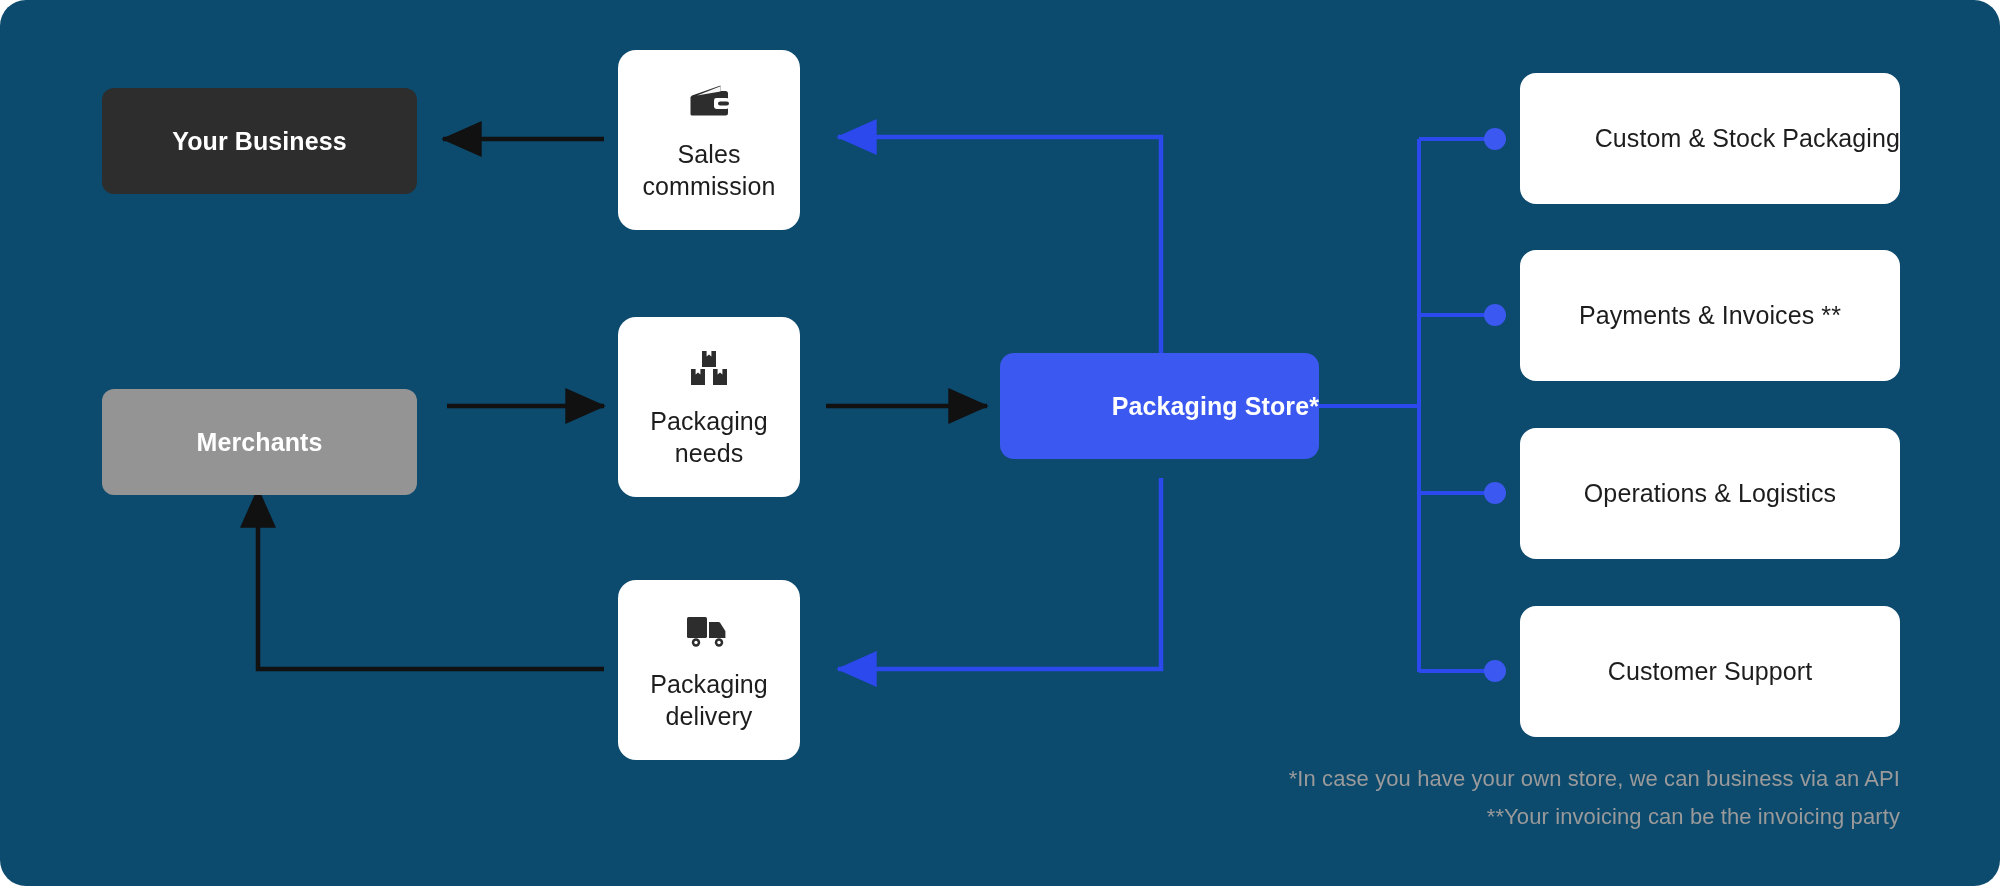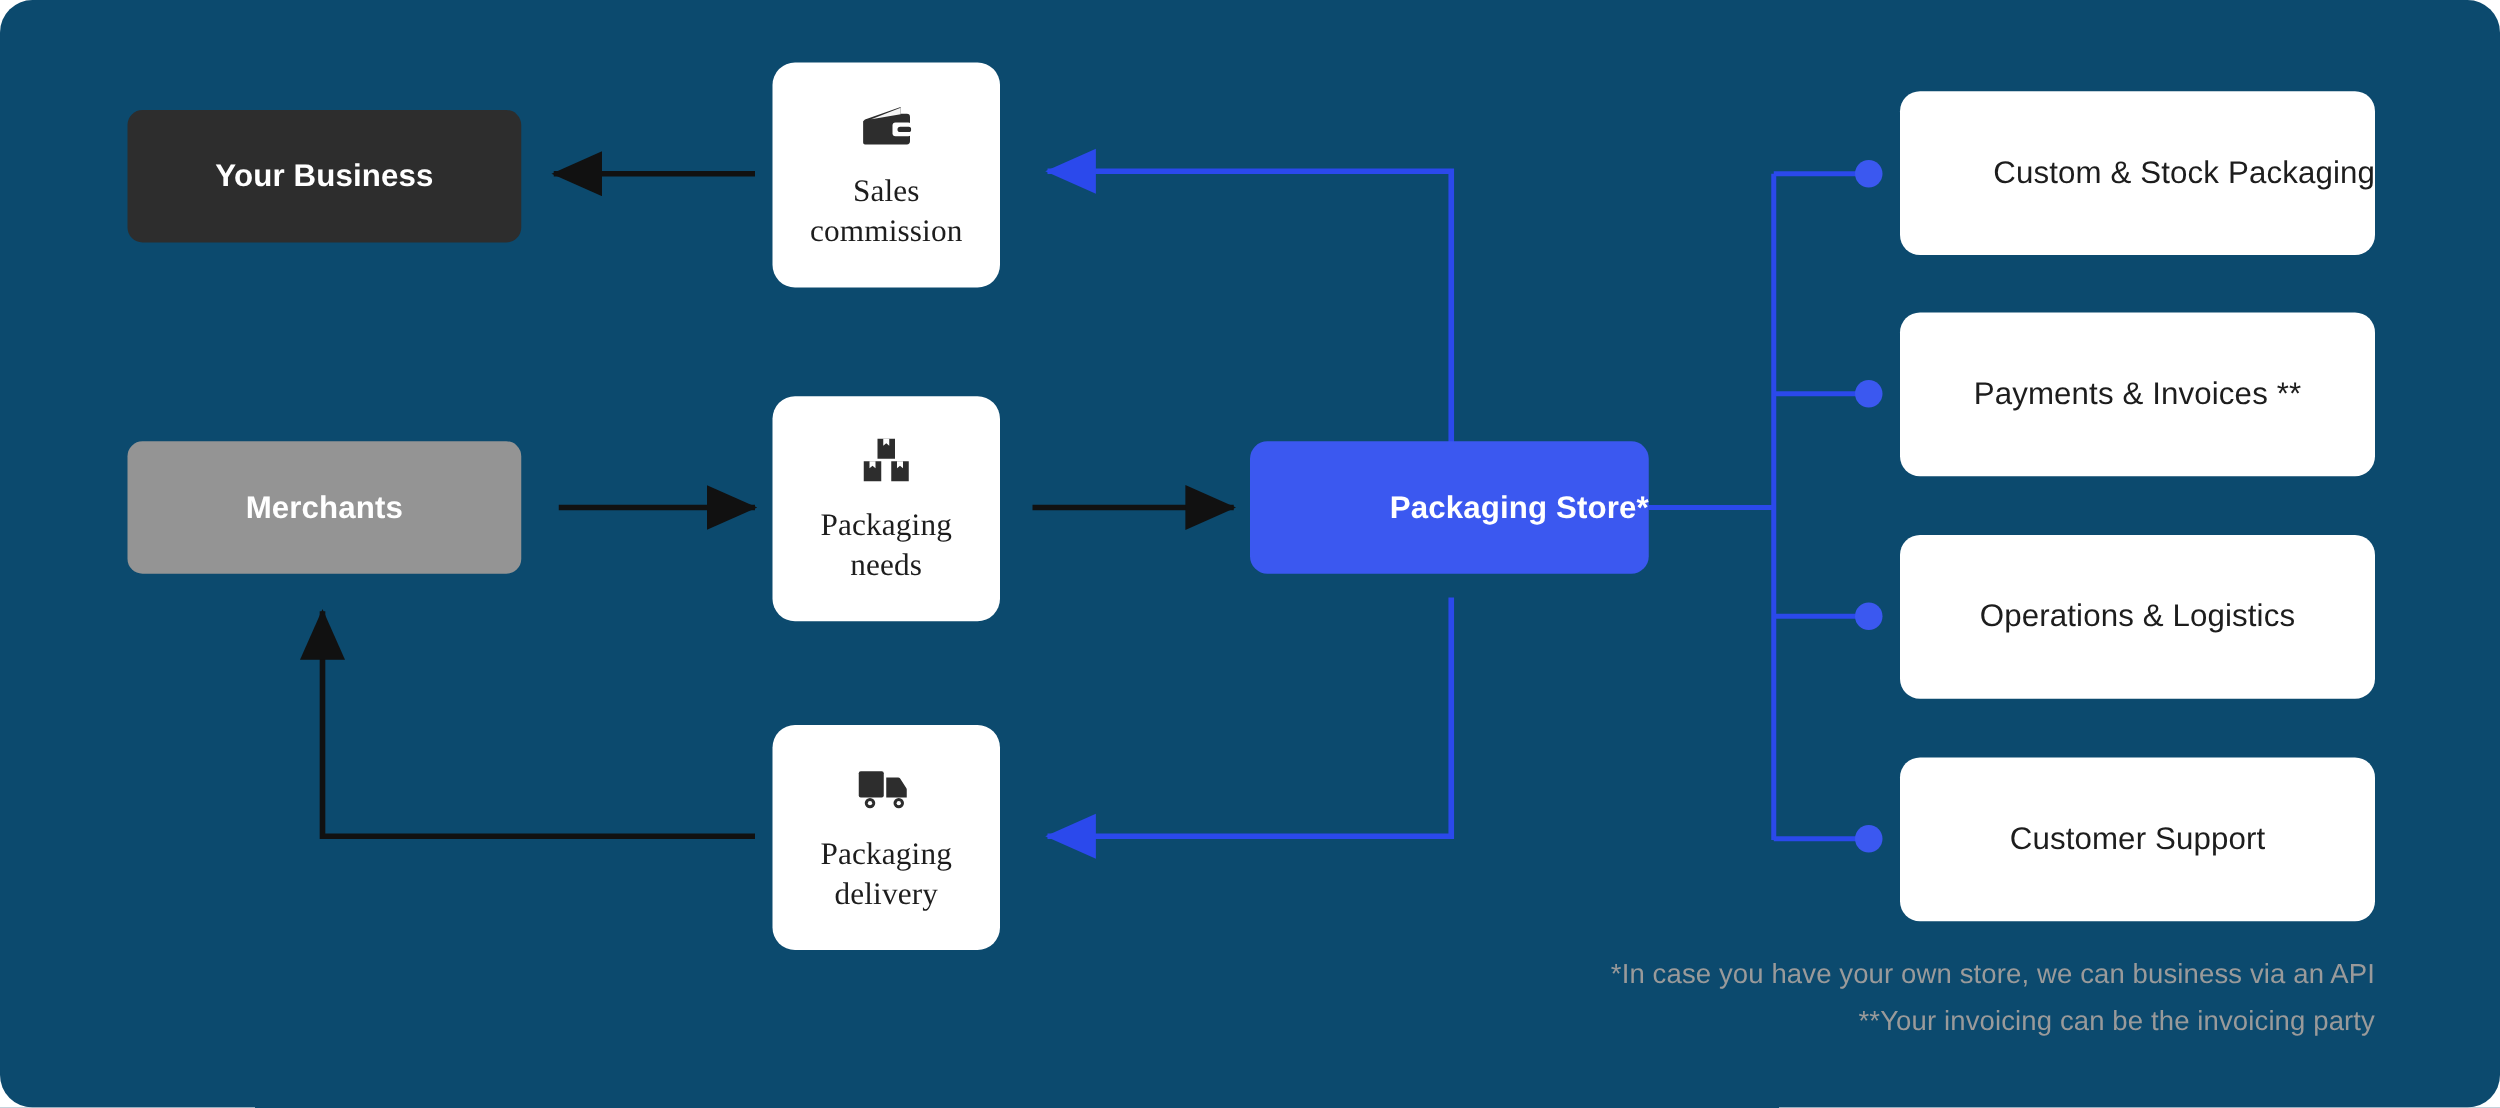--- a/index.html
+++ b/index.html
@@ -38,31 +38,30 @@
   }
 
   .pill {
     border-radius: 12px;
     font-size: 25px;
     font-weight: 700;
     letter-spacing: 0.1px;
     color: #ffffff;
   }
   .pill.dark  { background: #2d2d2d; }
-  .pill.gray  { background: #949494; }
+  .pill.gray  { background: #949494; margin-top: 36px; }
   .pill.blue  { background: #3b58f0; border-radius: 14px; font-weight: 700; }
 
   
   .card-mid {
     flex-direction: column;
     background: #ffffff;
     border-radius: 18px;
     padding: 18px 10px;
     gap: 4px;
-    font-family: Liberation Serif, serif;
   }
   .card-mid .icon-wrap {
     height: 46px;
     display: flex;
     align-items: center;
     justify-content: center;
     margin-bottom: 10px;
   }
   .card-mid .label {
     font-size: 25px;

